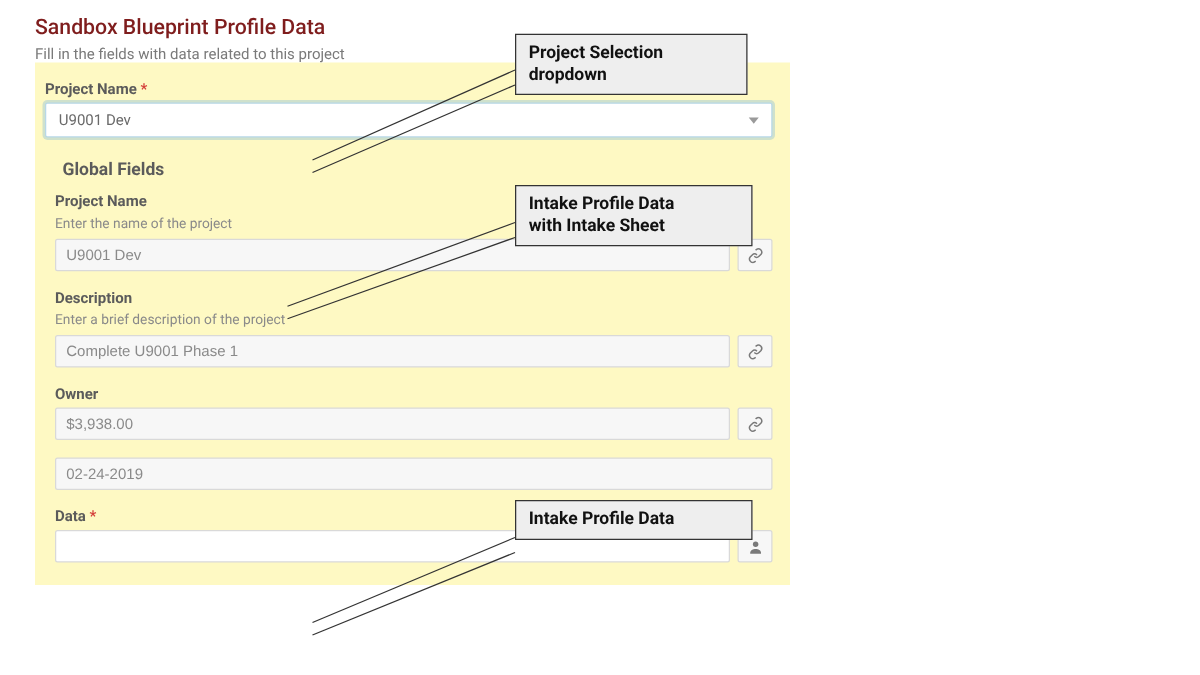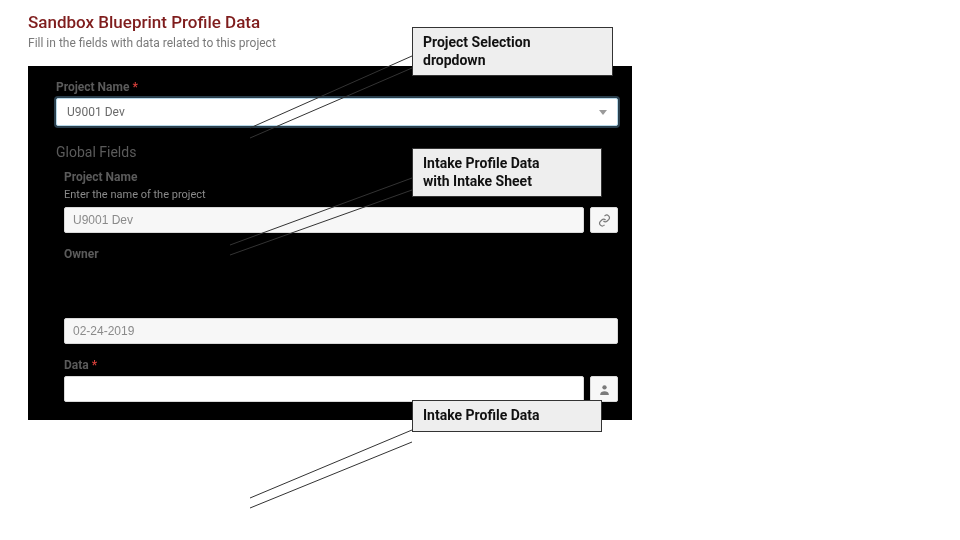--- a/index.html
+++ b/index.html
@@ -17,25 +17,25 @@
   }
   .page-title {
     font-size: 17px;
     font-weight: 500;
     color: #7f1d1d;
     margin-bottom: 4px;
   }
   .page-subtitle {
     font-size: 12px;
     color: #7a7a7a;
-    margin-bottom: 16px;
+    margin-bottom: 0;
   }
   .panel {
-    background: #000000;
-    padding: 14px 14px 18px 28px;
+    background: #fef9c3;
+    padding: 14px 14px 18px 8px;
     width: 604px;
   }
   .field-label {
     font-size: 12px;
     font-weight: 700;
     color: #5b5b5b;
     margin-bottom: 4px;
   }
   .req { color: #d43f3a; font-weight:700; }
   .dropdown {
@@ -53,23 +53,23 @@
     cursor: pointer;
   }
   .caret {
     width: 0; height: 0;
     border-left: 4px solid transparent;
     border-right: 4px solid transparent;
     border-top: 5px solid #9a9a9a;
   }
   .section-title {
     font-size: 14px;
-    font-weight: 400;
+    font-weight: 700;
     color: #5b5b5b;
-    margin: 18px 0 10px 0;
+    margin: 18px 0 10px 14px;
   }
   .field-group {
     padding-left: 8px;
     margin-bottom: 14px;
   }
   .field-help {
     font-size: 11px;
     color: #8a8a8a;
     margin-bottom: 6px;
   }
@@ -159,28 +159,50 @@
         <input class="input" value="U9001 Dev" style="">
         <div class="icon-btn">
           <svg viewBox="0 0 24 24" fill="none" stroke="currentColor" stroke-width="2.2">
               <path d="M10 13a5 5 0 0 0 7 0l3-3a5 5 0 0 0-7-7l-1 1"></path>
               <path d="M14 11a5 5 0 0 0-7 0l-3 3a5 5 0 0 0 7 7l1-1"></path>
             </svg>
         </div>
       </div>
     </div>
 
+    <div class="field-group">
+      <div class="field-label">Description</div>
+      <div class="field-help">Enter a brief description of the project</div>
+      <div class="input-row">
+        <input class="input" value="Complete U9001 Phase 1" style="">
+        <div class="icon-btn">
+          <svg viewBox="0 0 24 24" fill="none" stroke="currentColor" stroke-width="2.2">
+              <path d="M10 13a5 5 0 0 0 7 0l3-3a5 5 0 0 0-7-7l-1 1"></path>
+              <path d="M14 11a5 5 0 0 0-7 0l-3 3a5 5 0 0 0 7 7l1-1"></path>
+            </svg>
+        </div>
+      </div>
+    </div>
 
     <div class="field-group">
       <div class="field-label">Owner</div>
-    </div>
-
-    <div class="field-group">
-      <div class="input-row">
-        <input class="input" style="flex: 1 1 0%; margin-top: 43px;" value="02-24-2019">
+      <div class="input-row">
+        <input class="input" value="$3,938.00" style="">
+        <div class="icon-btn">
+          <svg viewBox="0 0 24 24" fill="none" stroke="currentColor" stroke-width="2.2">
+              <path d="M10 13a5 5 0 0 0 7 0l3-3a5 5 0 0 0-7-7l-1 1"></path>
+              <path d="M14 11a5 5 0 0 0-7 0l-3 3a5 5 0 0 0 7 7l1-1"></path>
+            </svg>
+        </div>
+      </div>
+    </div>
+
+    <div class="field-group">
+      <div class="input-row">
+        <input class="input" style="flex: 1 1 0%;" value="02-24-2019">
       </div>
     </div>
 
     <div class="field-group" style="margin-bottom:0">
       <div class="field-label">
         <span>Data</span>
         <span class="req">*</span>
       </div>
       <div class="input-row">
         <input class="input white" value="" style="">
@@ -189,21 +211,21 @@
               <circle cx="12" cy="8" r="4"></circle>
               <path d="M4 21c0-4 4-6 8-6s8 2 8 6v1H4z"></path>
             </svg>
         </div>
       </div>
     </div>
 
   </div>
 </div>
 
-<div class="callout" style="left:412px; top:27px; width:201px;">
+<div class="callout" style="left:412px; top:27px; width:186px;">
   <span>Project Selection</span>
   <span class="line2">dropdown</span>
 </div>
 <div class="callout" style="left:412px; top:148px; width:190px;">
   <span>Intake Profile Data</span>
   <span class="line2">with Intake Sheet</span>
 </div>
 <div class="callout" style="left:412px; top:400px; width:190px;">
   <span>Intake Profile Data</span>
 </div>

